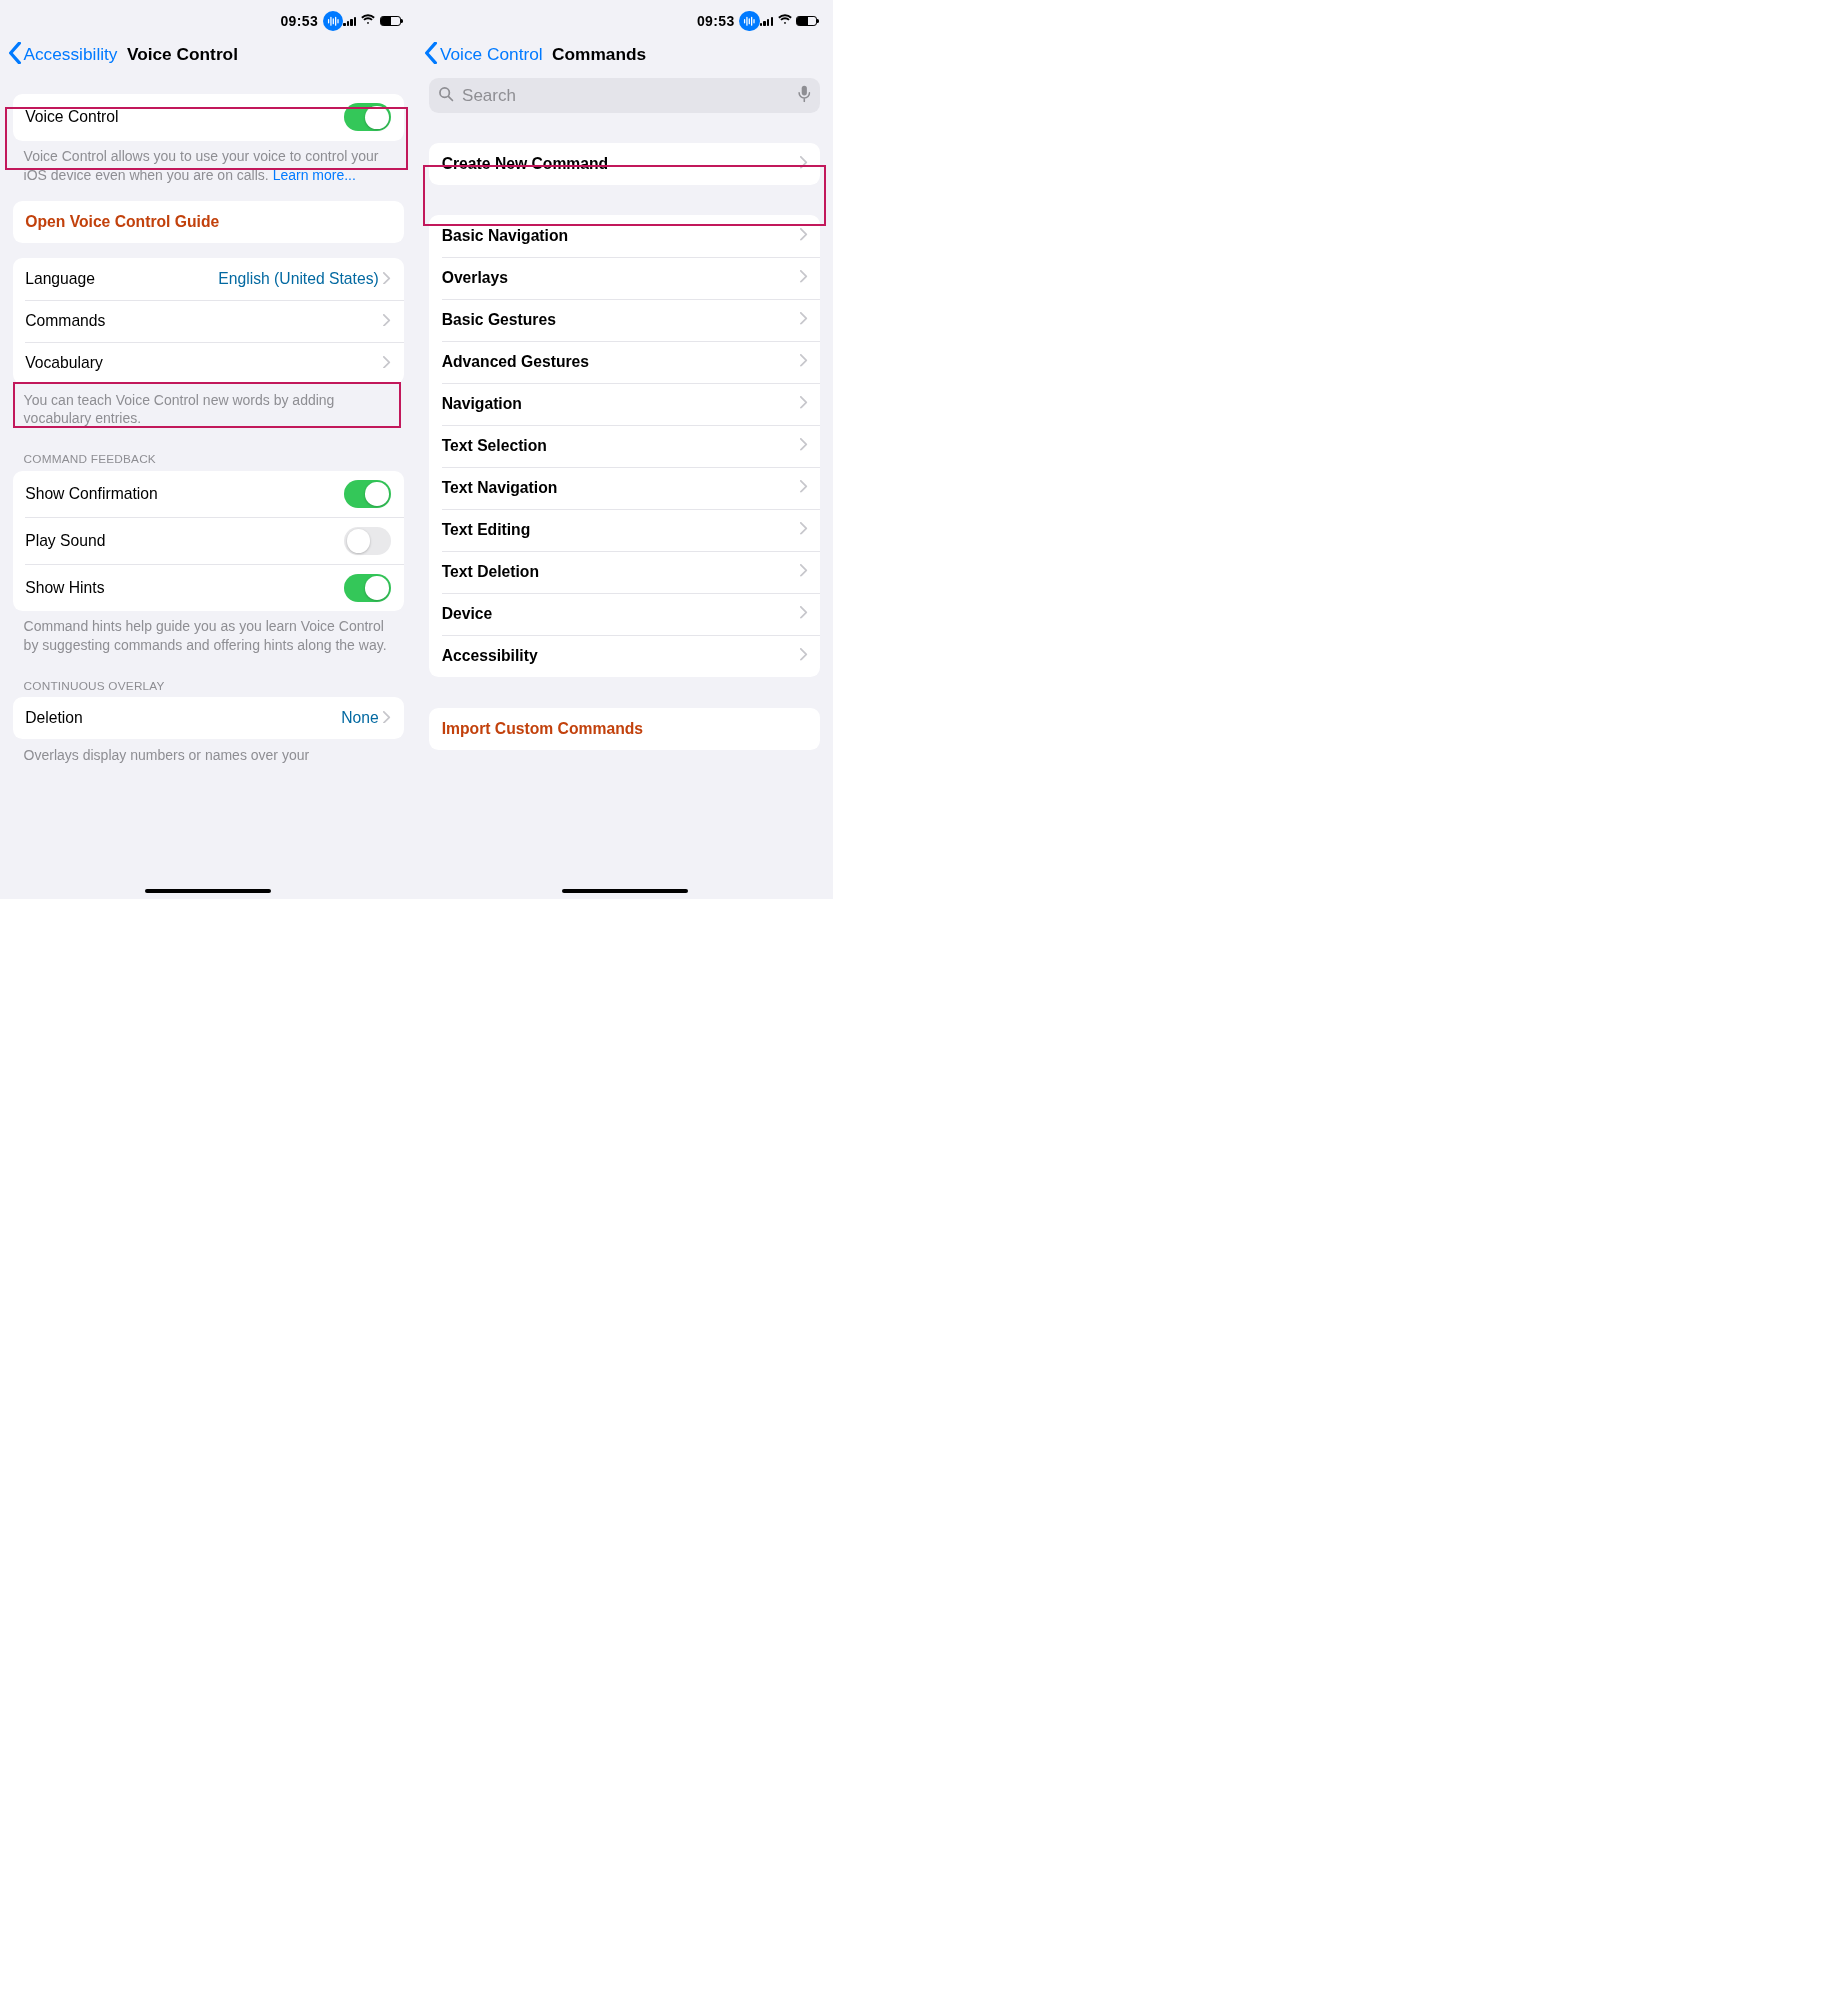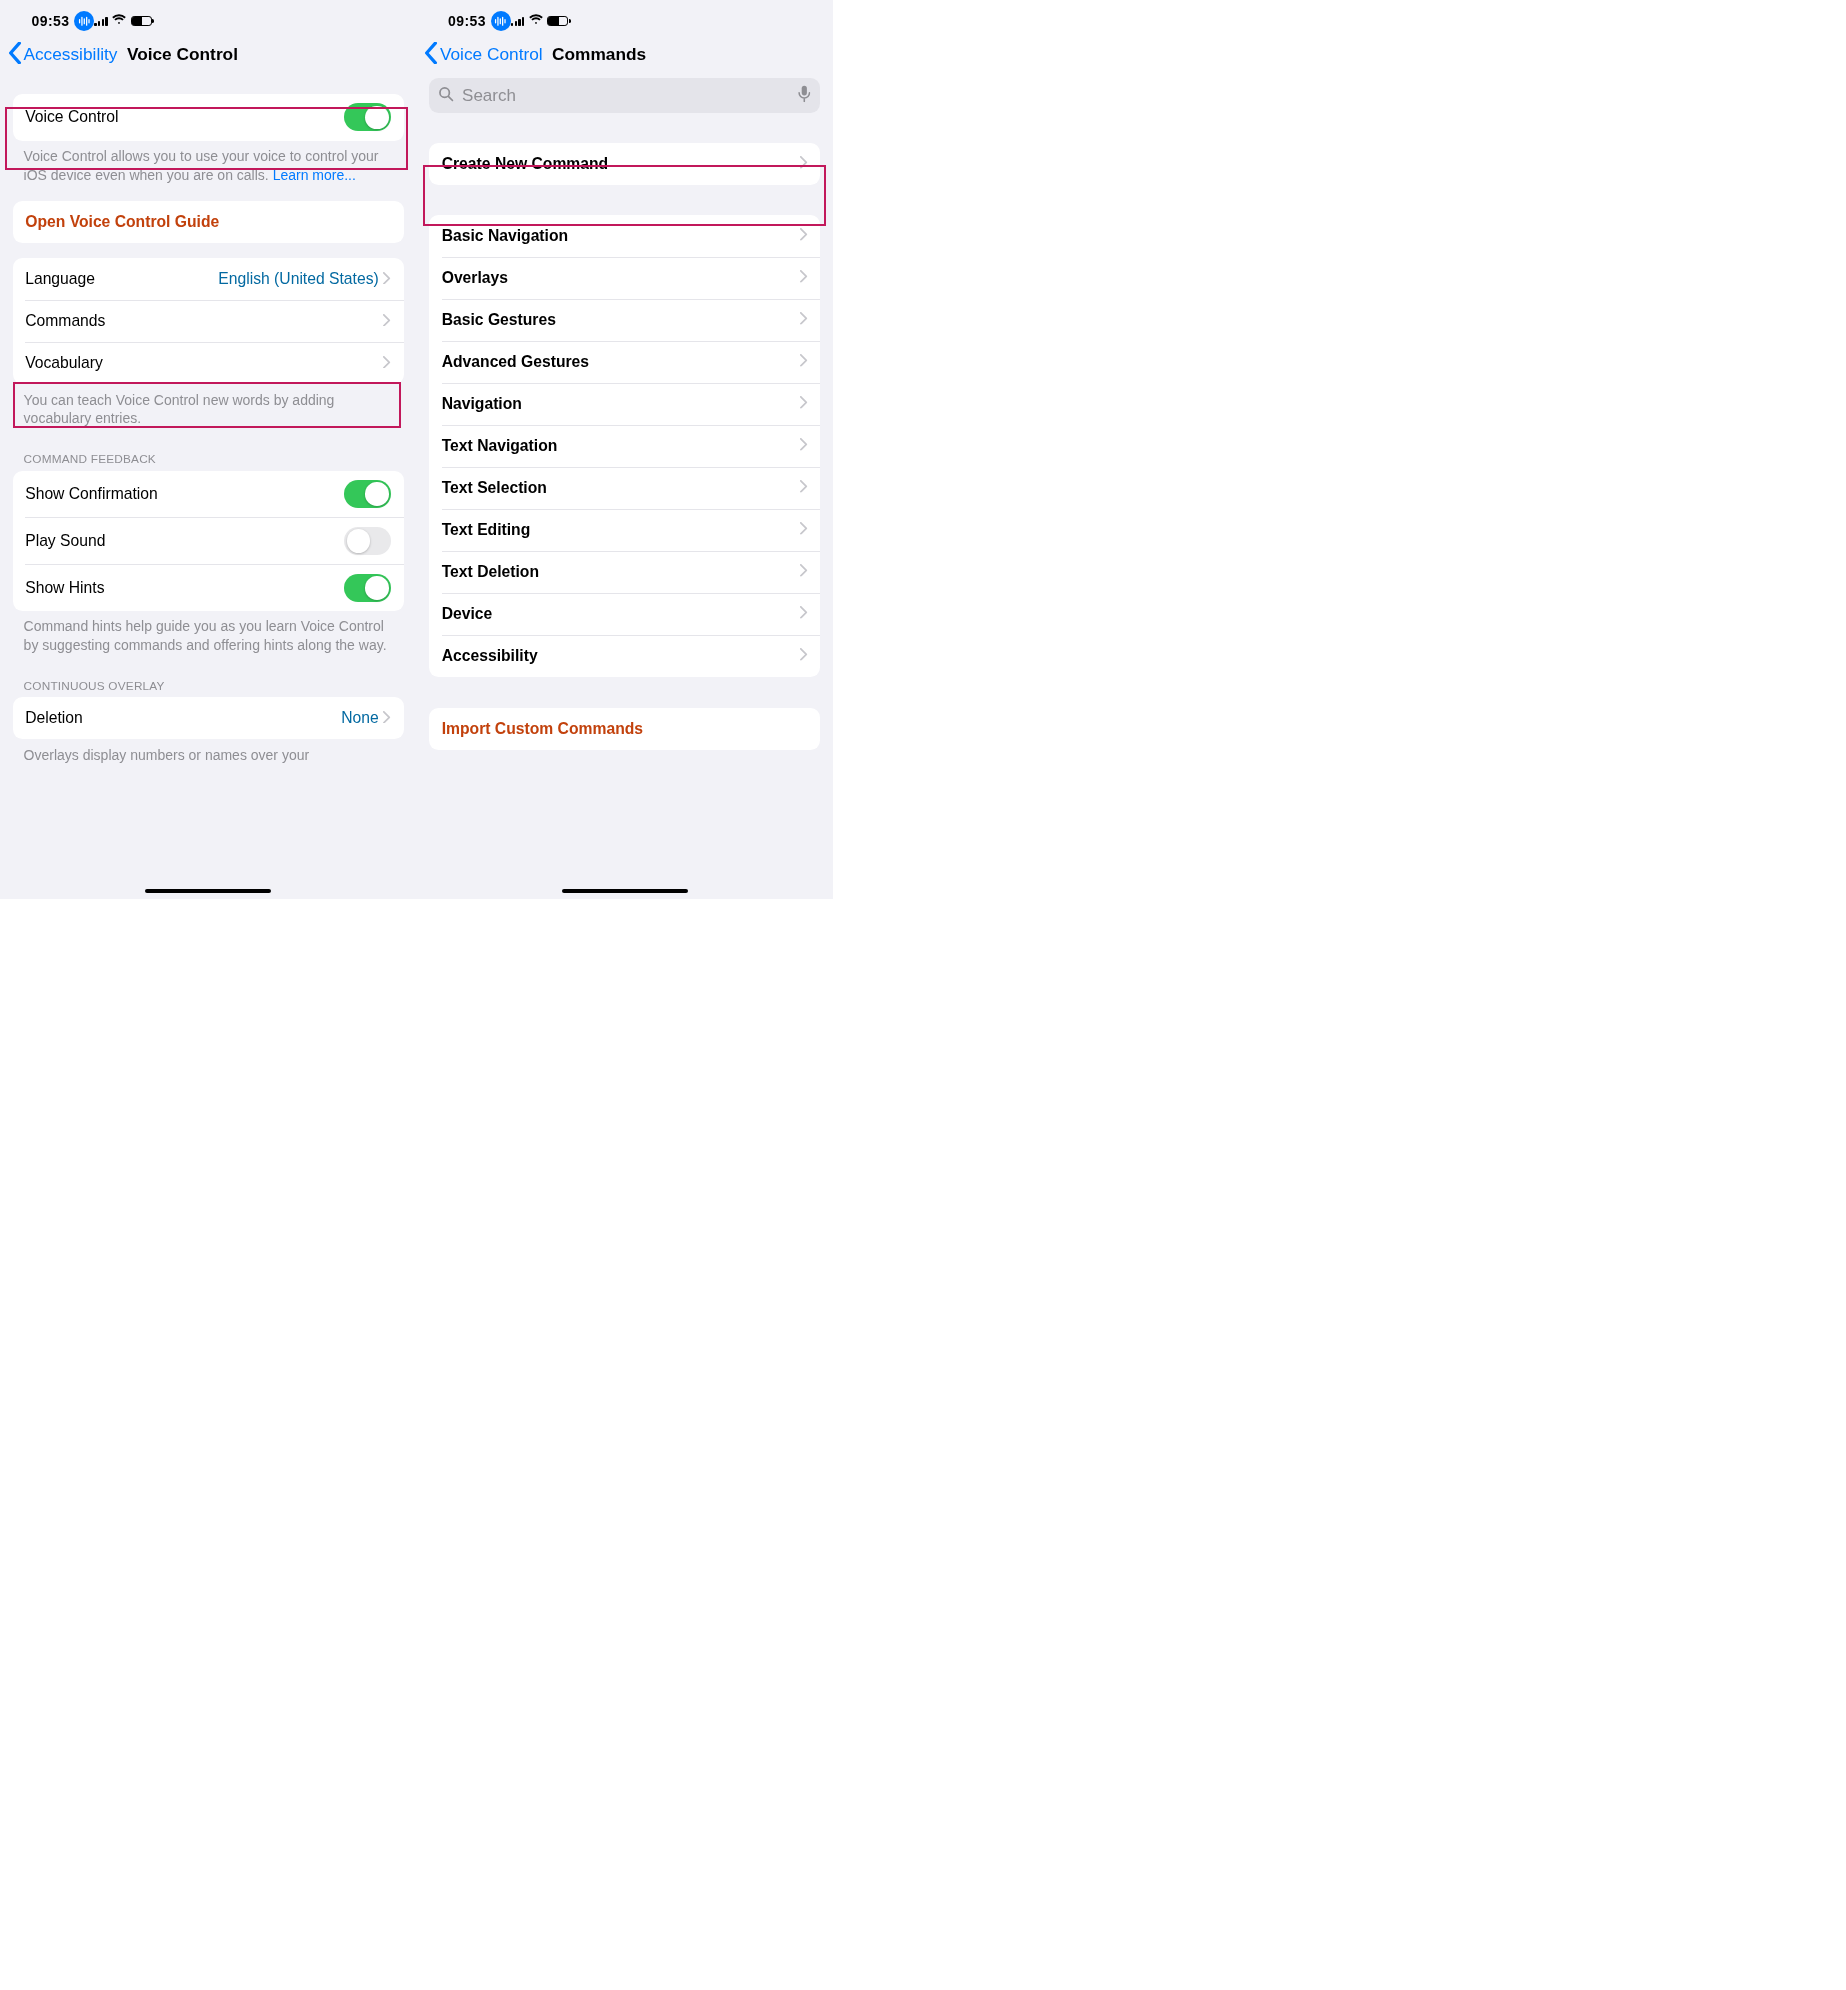--- a/index.html
+++ b/index.html
@@ -15,24 +15,23 @@
     width: 417px;
     background: #f2f2f7;
     position: relative;
     overflow: hidden;
   }
 
   
   .status-bar {
     display: flex;
     align-items: center;
-    justify-content: flex-start;
+    justify-content: flex-end;
     padding: 6.3px 15.7px 3.1px 23.6px;
     height: 39px;
-    margin-left: 8px;
   }
   .status-left { display: flex; align-items: center; gap: 4.7px; }
   .clock { font-size: 14px; font-weight: 700; letter-spacing: 0.4px; }
   .vc-pill {
     width: 20.4px; height: 20.4px; border-radius: 50%;
     background: #007aff;
     display: flex; align-items: center; justify-content: center;
   }
   .vc-pill svg { width: 12.6px; height: 12.6px; }
   .status-right { display: flex; align-items: center; gap: 4.7px; }
@@ -367,27 +366,27 @@
             <use href="#chev-right"></use>
           </svg></span>
       </div>
       <div class="row">
         <span class="label" style="font-weight:600">Navigation</span>
         <span class="chev"><svg viewBox="0 0 10 16" width="7.9" height="12.6">
             <use href="#chev-right"></use>
           </svg></span>
       </div>
       <div class="row">
+        <span class="label" style="font-weight:600">Text Selection</span>
+        <span class="chev"><svg viewBox="0 0 10 16" width="7.9" height="12.6">
+            <use href="#chev-right"></use>
+          </svg></span>
+      </div>
+      <div class="row">
         <span class="label" style="font-weight:600">Text Navigation</span>
-        <span class="chev"><svg viewBox="0 0 10 16" width="7.9" height="12.6">
-            <use href="#chev-right"></use>
-          </svg></span>
-      </div>
-      <div class="row">
-        <span class="label" style="font-weight:600">Text Selection</span>
         <span class="chev"><svg viewBox="0 0 10 16" width="7.9" height="12.6">
             <use href="#chev-right"></use>
           </svg></span>
       </div>
       <div class="row">
         <span class="label" style="font-weight:600">Text Editing</span>
         <span class="chev"><svg viewBox="0 0 10 16" width="7.9" height="12.6">
             <use href="#chev-right"></use>
           </svg></span>
       </div>

